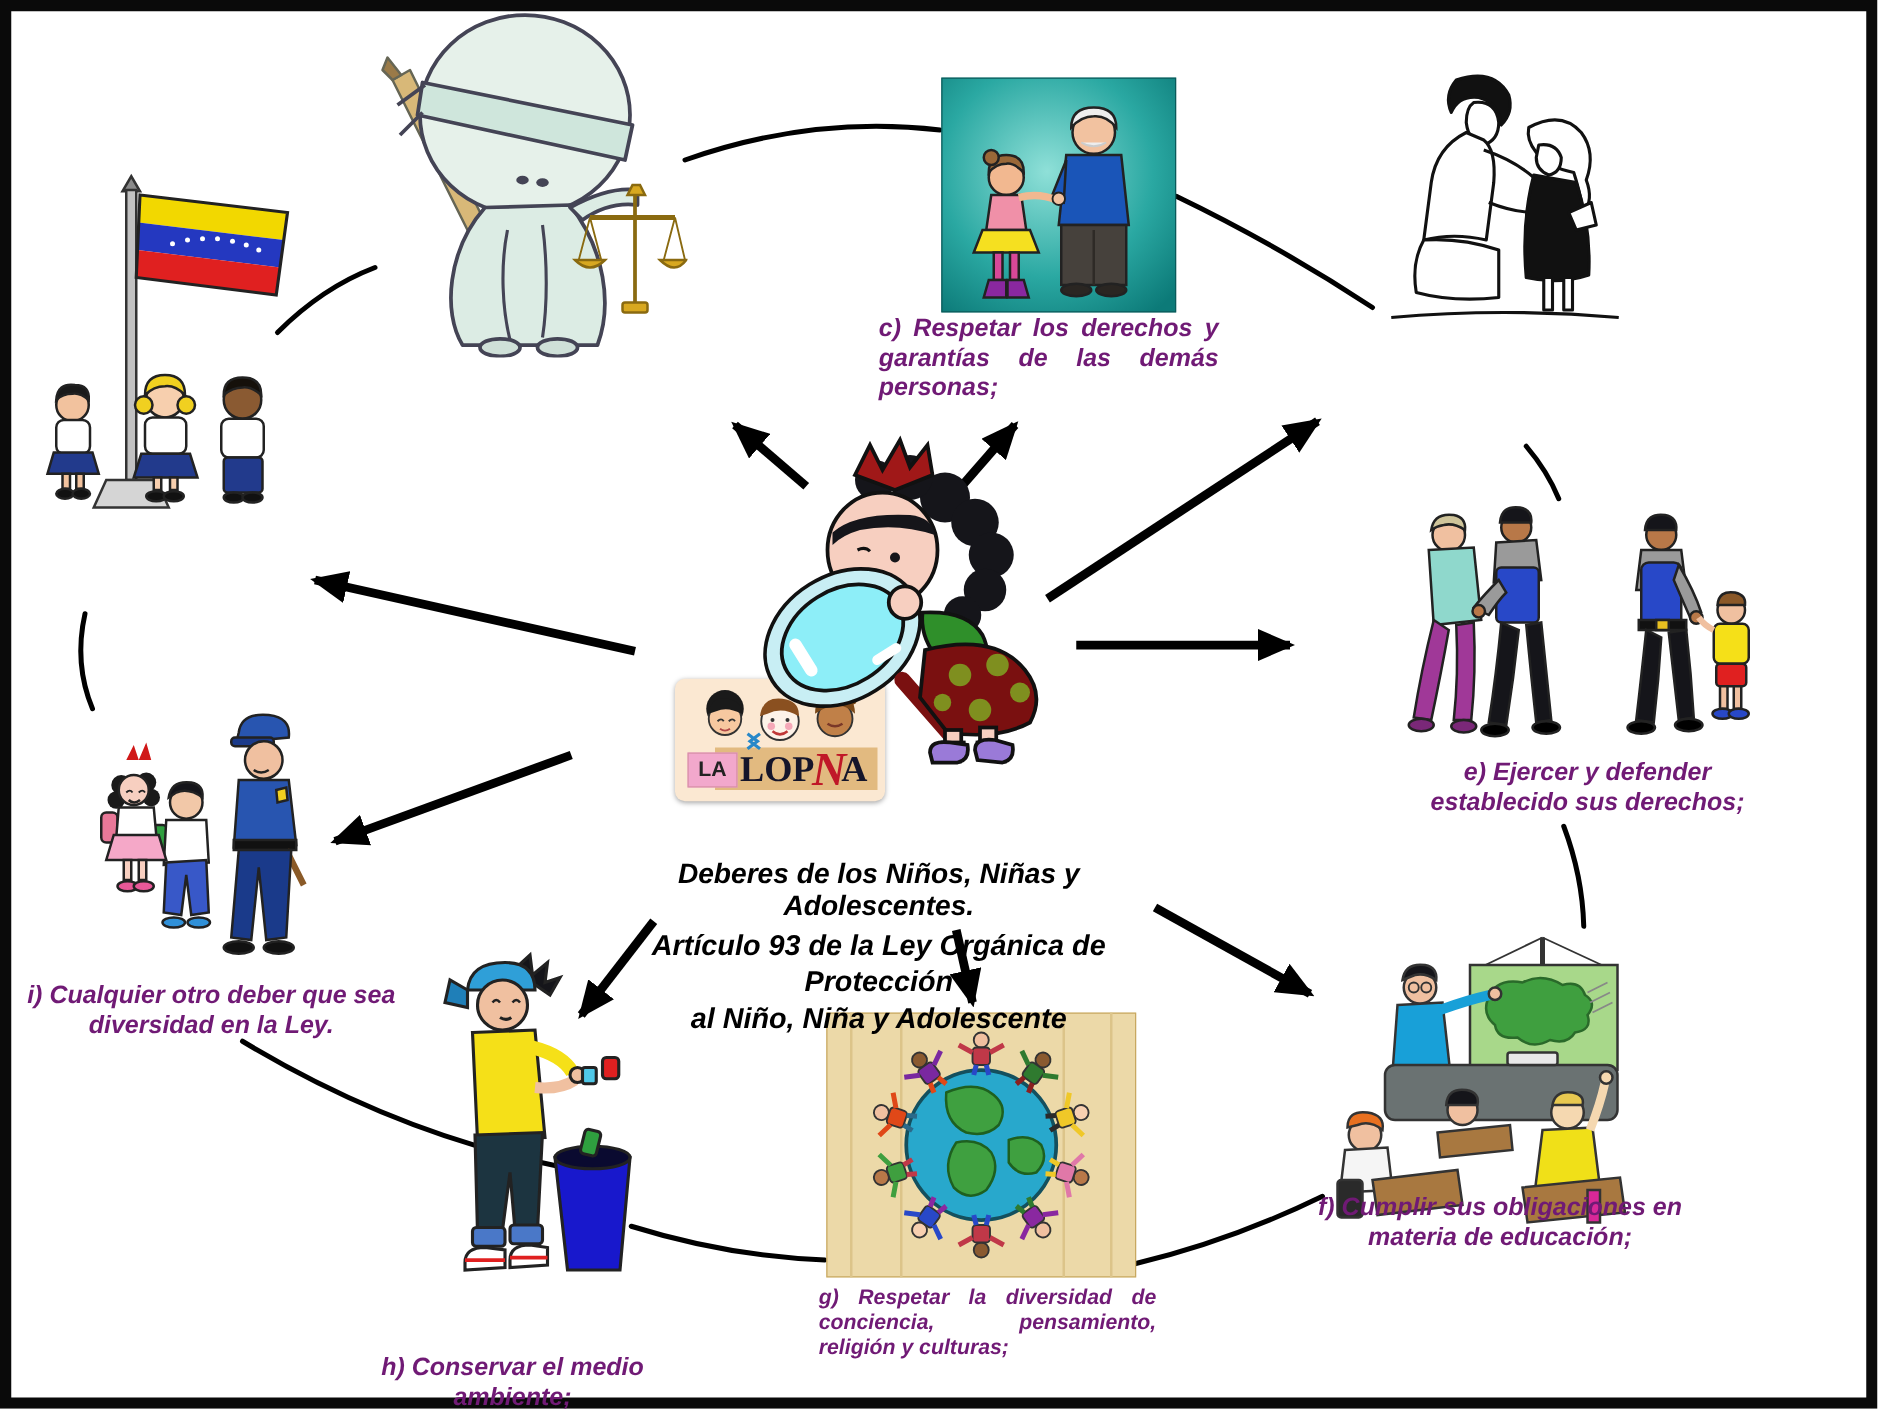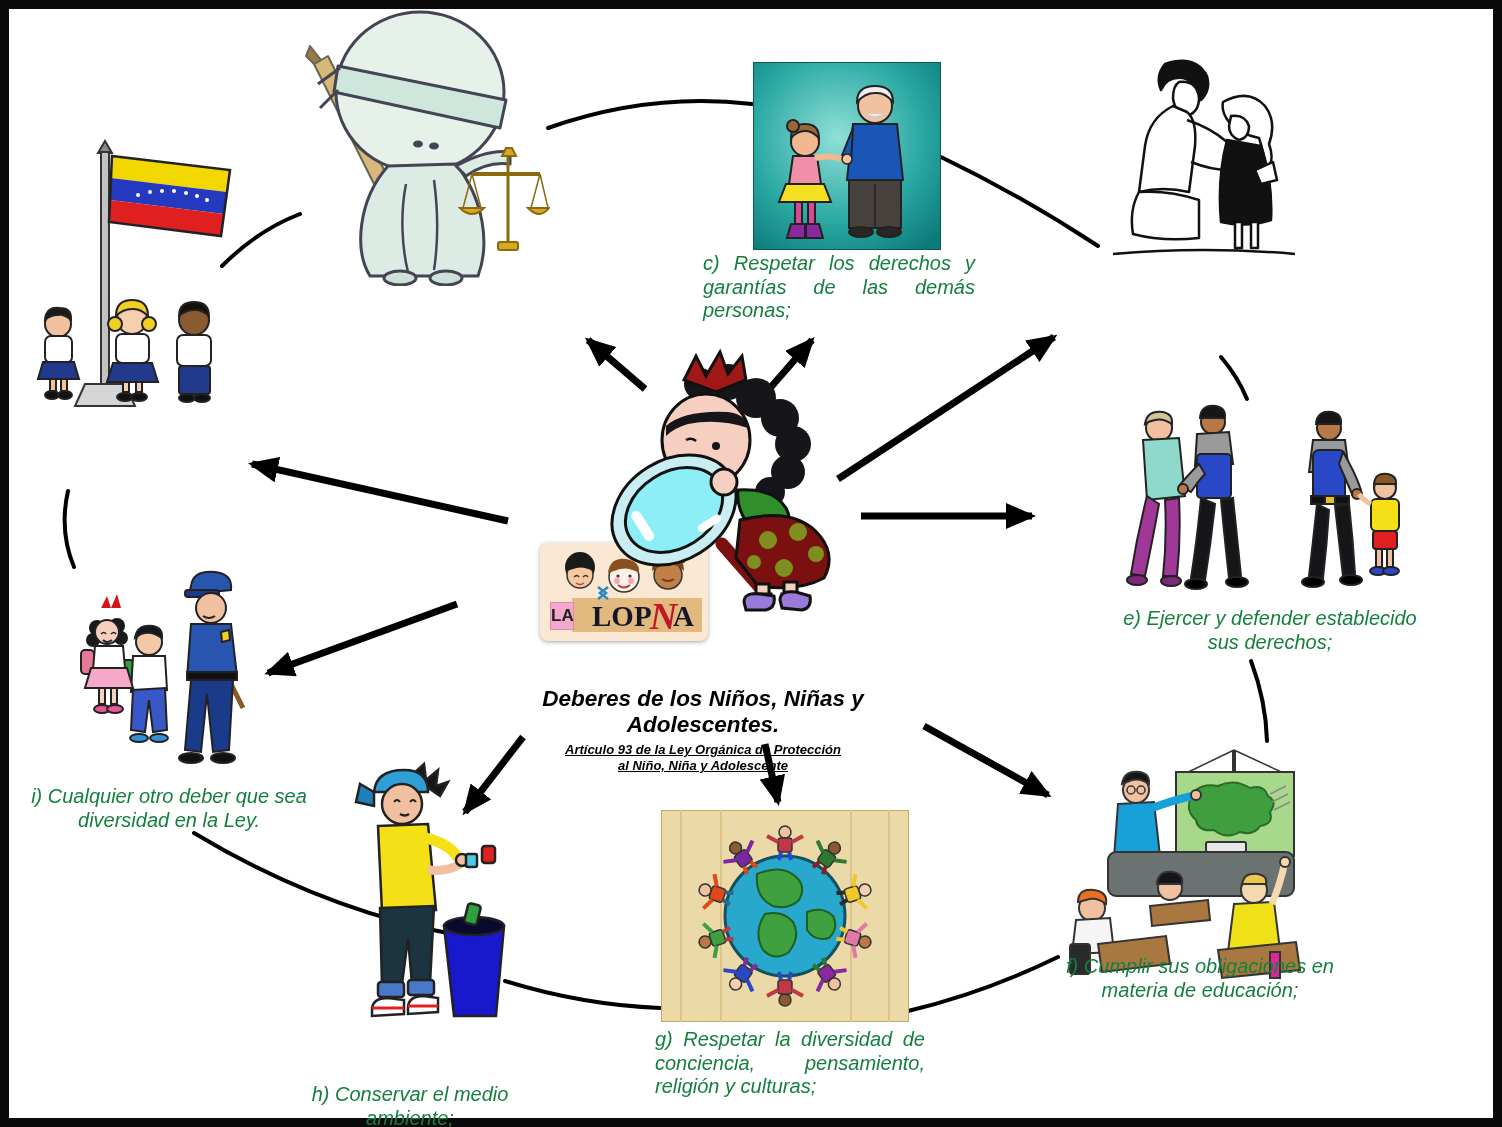--- a/index.html
+++ b/index.html
@@ -6,44 +6,44 @@
   html,body { background:#fff; }
   body { font-family:"Liberation Sans", sans-serif; }
   .canvas {
     position:relative; width:1502px; height:1127px; background:#fff;
     box-shadow: inset 0 0 0 9px #0a0a0a; overflow:hidden;
   }
   .layer { position:absolute; left:0; top:0; }
   .illus { position:absolute; }
   .illus svg { display:block; width:100%; height:100%; }
   .duty {
-    position:absolute; font-weight:normal; font-style:italic; color:#15803d;
+    position:absolute; font-weight:bold; font-style:italic; color:#701a75;
   }
   .t-a { left:22px;   top:424px;  width:238px; font-size:21px;  line-height:1.25; text-align:center; }
   .t-b { left:277px;  top:293px;  width:294px; font-size:19.5px;line-height:1.07; text-align:justify; }
   .t-c { left:703px;  top:252px;  width:272px; font-size:20px;  line-height:1.18; text-align:justify; }
   .t-d { left:1086px; top:258px;  width:252px; font-size:20px;  line-height:1.18; text-align:justify; }
   .t-e { left:1122px; top:606px;  width:296px; font-size:20px;  line-height:1.2;  text-align:center; }
   .t-f { left:1038px; top:954px;  width:324px; font-size:20px;  line-height:1.2;  text-align:center; }
-  .t-g { left:655px;  top:1028px; width:270px; font-size:20px;  line-height:1.18; text-align:justify; }
+  .t-g { left:655px;  top:1028px; width:270px; font-size:17px;  line-height:1.18; text-align:justify; }
   .t-h { left:283px;  top:1042px; width:254px; font-size:20px;  line-height:1.2;  text-align:center;margin-top:40px; }
   .t-i { left:20px;   top:784px;  width:298px; font-size:20px;  line-height:1.2;  text-align:center; }
   .title {
     position:absolute; left:468px; top:686px; width:470px; text-align:center;
     font-weight:bold; font-style:italic; color:#000;
   }
   .title .l1 { font-size:22.5px; margin-bottom:4px; }
-  .title .l2, .title .l3 { font-size:13px; line-height:1.25;text-decoration:underline; }
+  .title .l2, .title .l3 { font-size:23px; line-height:1.25; }
   .logo {
     position:absolute; left:540px; top:543px; width:168px; height:98px;
     background:#fbe8d2; border-radius:8px; box-shadow:0 1px 4px rgba(0,0,0,.35);
   }
   .logo svg { position:absolute; left:0; top:0; width:168px; height:98px; }
   .logo .la {
-    position:absolute; left:10px; top:59px; width:24px; height:28px;
+    position:absolute; left:10px; top:59px; width:40px; height:28px;
     background:#f2a8cc; border:1px solid #d890a8; text-align:center;
     font-weight:bold; font-size:17px; line-height:26px; color:#222;
   }
   .logo .word {
     position:absolute; left:52px; top:48px; font-family:"Liberation Serif", serif;
     font-weight:bold; color:#15152a; white-space:nowrap;
   }
   .logo .word .lop { font-size:29px; }
   .logo .word .n   { font-size:38px; color:#c01828; font-style:italic; margin:0 -4px 0 -2px; position:relative; top:3px; }
   .logo .word .aa  { font-size:29px; }

